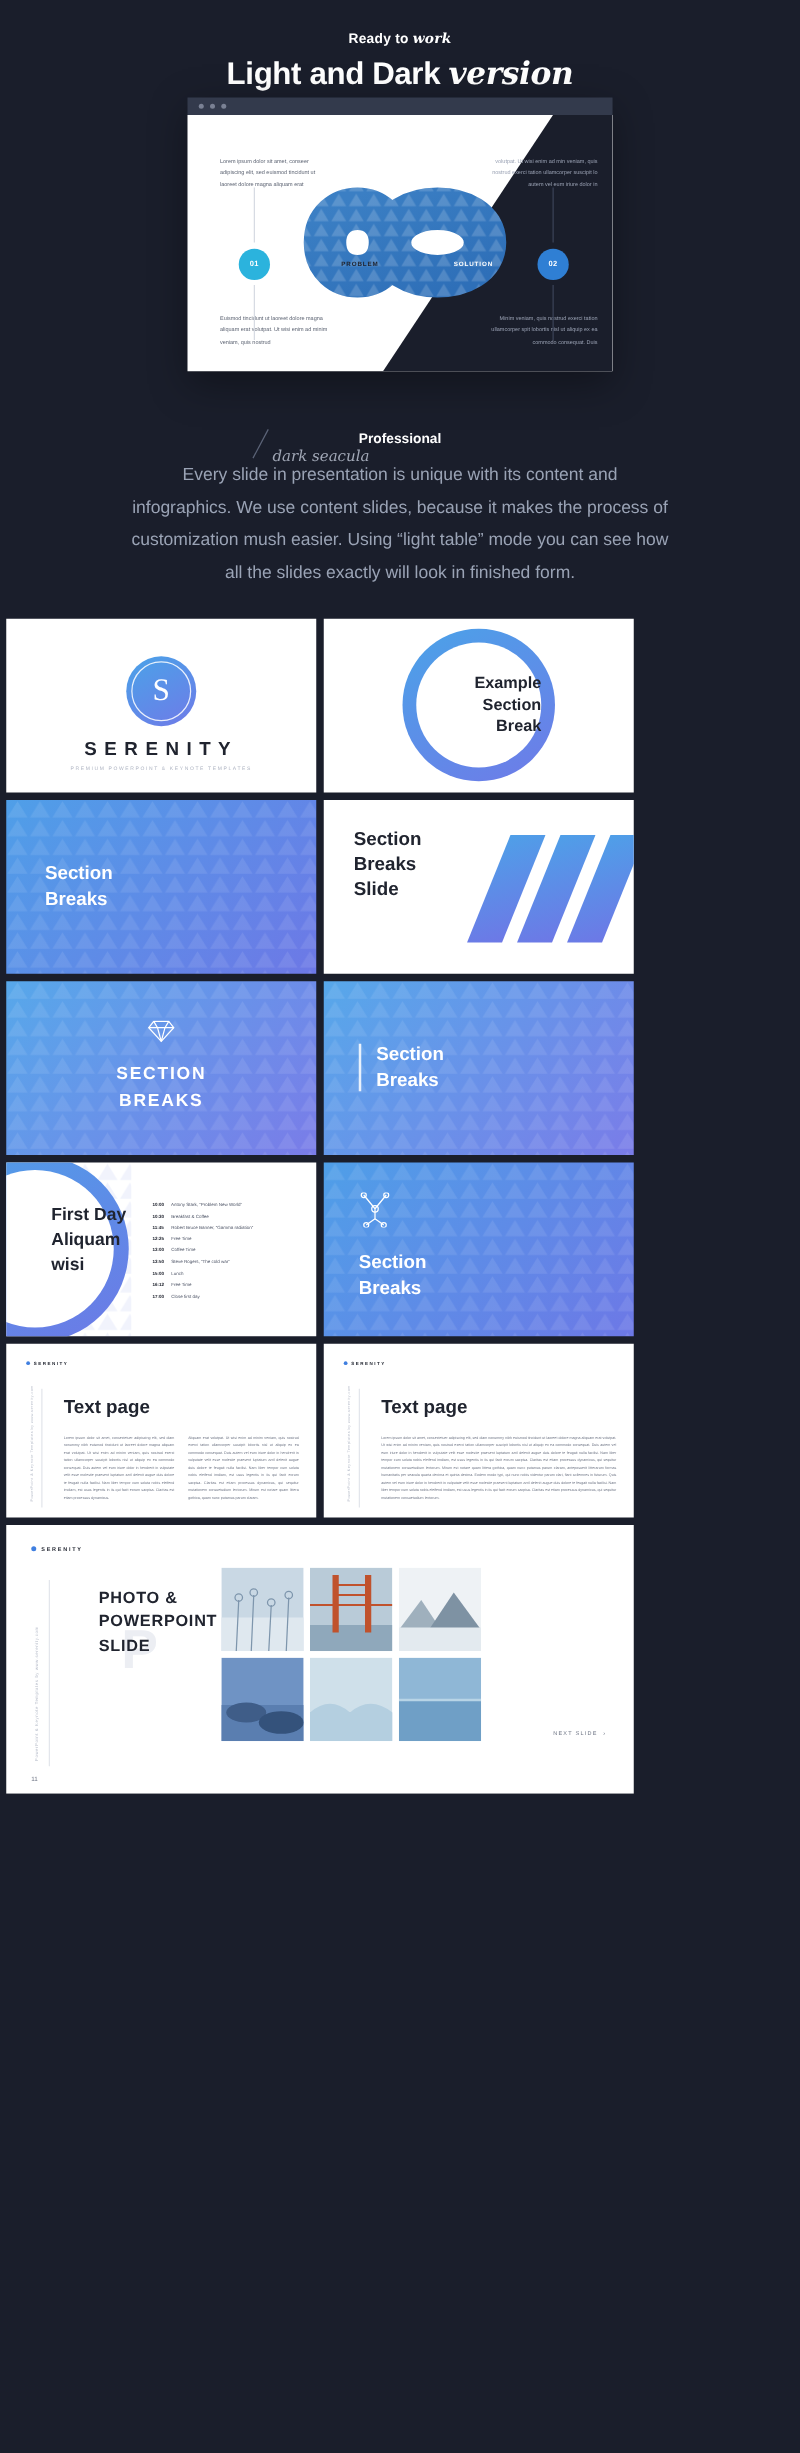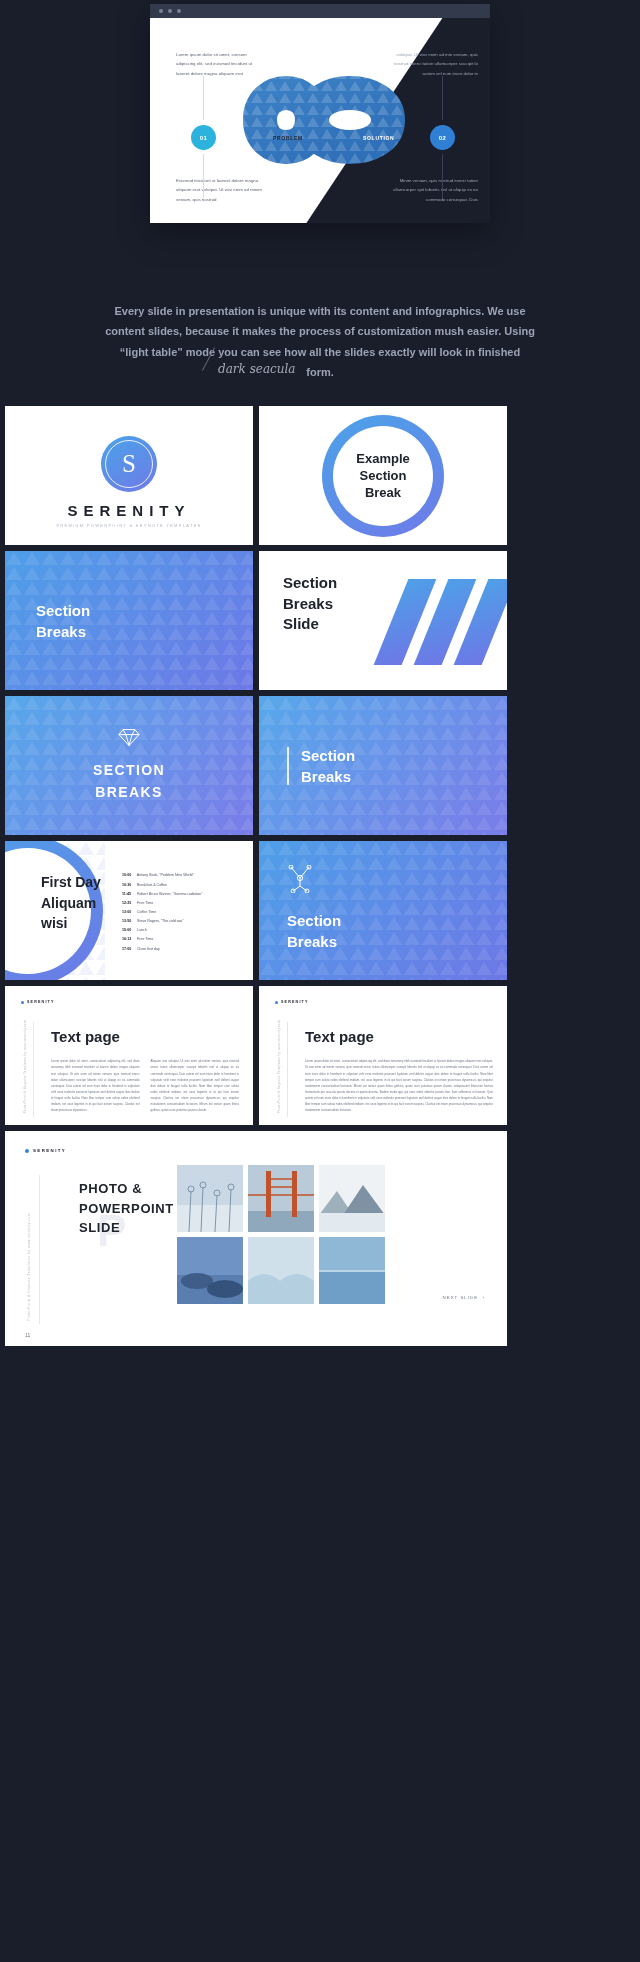--- a/index.html
+++ b/index.html
@@ -69,23 +69,22 @@
   }
   .inf-lbl.pl { left:123px; top:117px; color:#20242f; }
   .inf-lbl.sl { left:213px; top:117px; color:#ffffff; }
 
   
   .sec2 { text-align:center; padding-top:48px; }
   .sec2 .eyebrow { color:#fff; font-size:11px; font-weight:700; }
   .sec2 h2 { color:#fff; font-size:22px; font-weight:800; margin-top:7px; }
   .sec2 h2 i { font-family:"DejaVu Serif", serif; font-style:italic; font-weight:700; }
   .sec2 p {
-    color:#9aa3b5; font-size:11px; line-height:1.85; margin:30px auto 0;
+    color:#9aa3b5; font-size:14px; line-height:1.85; margin:10px auto 0;
     width:430px;
-    font-weight:bold;
   }
 
   
   .grid { margin-top:24px; display:flex; flex-wrap:wrap; gap:6px 6px; padding:0 5px; }
   .slide { position:relative; width:248px; height:139px; overflow:hidden; background:#fff; }
   .slide.wide { width:502px; height:215px; }
 
   .tri-bg { position:absolute; inset:0; }
 
   
@@ -104,21 +103,21 @@
 
   
   .ring-big {
     position:absolute; left:50%; top:50%; transform:translate(-50%,-50%);
     width:122px; height:122px; border-radius:50%;
     background:linear-gradient(150deg,#4aa3e8,#6f7ae8);
   }
   .ring-inner { position:absolute; inset:11px; border-radius:50%; background:#fff; }
   .ring-txt {
     position:absolute; left:50%; top:50%; transform:translate(-50%,-50%);
-    text-align:center; font-size:13px; font-weight:800; color:#20242f; line-height:1.3; width:100px;
+    text-align:right; font-size:13px; font-weight:800; color:#20242f; line-height:1.3; width:100px;
   }
 
   
   .blue { background:linear-gradient(135deg,#4f9fe8 0%, #6d78e6 100%); }
   .blue2 { background:linear-gradient(135deg,#57a8ea 0%, #7a7ce8 100%); }
   .s-title-l {
     position:absolute; left:31px; top:50%; transform:translateY(-50%);
     color:#fff; font-size:15px; font-weight:800; line-height:1.4;
   }
 
@@ -174,20 +173,24 @@
   .pf-next { position:absolute; right:22px; bottom:46px; font-size:4.4px; letter-spacing:1px; color:#6d7484; }
   .pf-grid { position:absolute; left:172px; top:34px; display:grid;
              grid-template-columns:repeat(3,66px); grid-template-rows:67px 67px; gap:5px; }
   .ph { position:relative; overflow:hidden; }
 </style>
 </head>
 <body>
 
 <div class="page">
 
+  <section class="hero">
+    <div class="eyebrow"><span>Ready to </span><i>work</i></div>
+    <h1><span>Light and Dark </span><i>version</i></h1>
+  </section>
 
   <div class="label-light">light version</div>
   <div class="tick t1"></div>
 
   <div class="mock">
     <div class="mock-bar">
       <span class="dot"></span>
       <span class="dot"></span>
       <span class="dot"></span>
     </div>
@@ -226,20 +229,21 @@
       </svg>
       <div class="inf-lbl pl">PROBLEM</div>
       <div class="inf-lbl sl">SOLUTION</div>
     </div>
   </div>
 
   <div class="tick t2"></div>
   <div class="label-dark">dark seacula</div>
 
   <section class="sec2">
+    <div class="eyebrow">Professional</div>
     <p>Every slide in presentation is unique with its content and infographics. We use content slides, because it makes the process of customization mush easier. Using “light table” mode you can see how all the slides exactly will look in finished form.</p>
   </section>
 
   <div class="grid">
 
     <div class="slide">
       <div class="logo-circ">
         <div class="logo-ring"></div>
         <span class="logo-s">S</span>
       </div>

